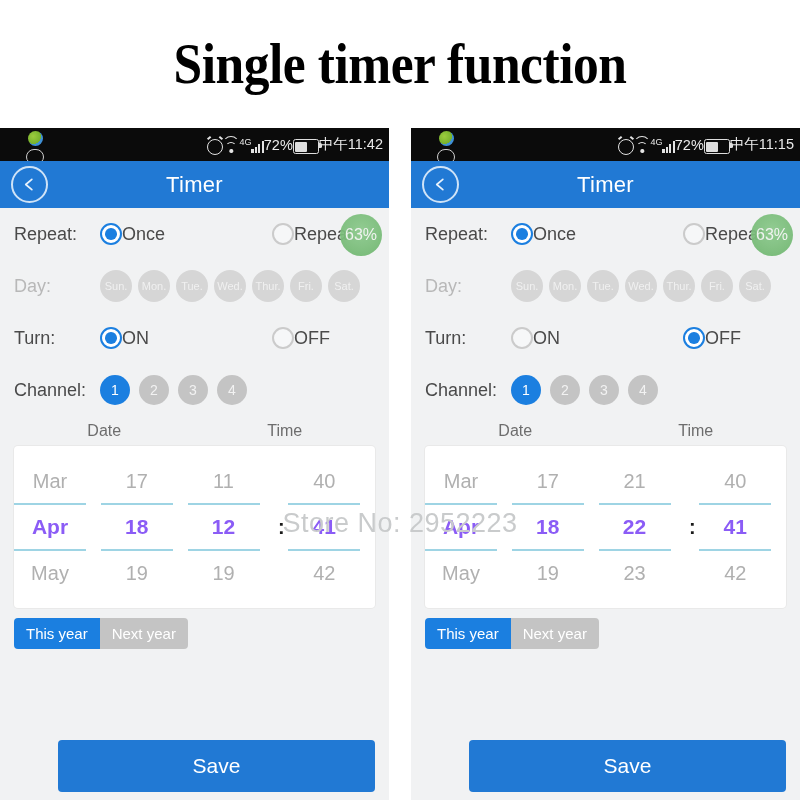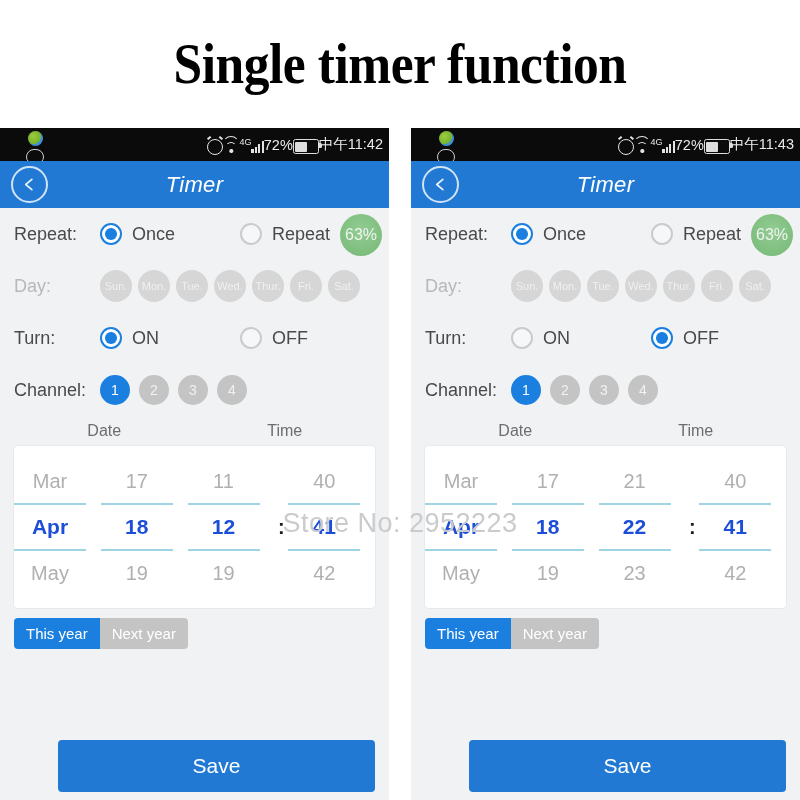--- a/index.html
+++ b/index.html
@@ -190,21 +190,20 @@
     align-items: center;
     justify-content: center;
   }
   .back-btn svg { display: block; }
   .appbar-title {
     width: 100%;
     text-align: center;
     color: #ffffff;
     font-size: 22px;
     letter-spacing: 0.3px;
-    font-style: italic;
   }
 
   
   .screen-body {
     position: relative;
     height: 592px;
     background: #f1f2f3;
     padding: 0 14px;
     box-sizing: border-box;
   }
@@ -233,22 +232,21 @@
     width: 86px;
     font-size: 18px;
     color: #4a4a4a;
     flex: 0 0 auto;
   }
   .row-label.dim { color: #b8b8b8; }
 
   .radio-group {
     display: flex;
     align-items: center;
-    gap: 10px;
-    width: 140px;
+    width: 172px;
     flex: 0 0 auto;
   }
   .radio {
     width: 22px; height: 22px;
     border-radius: 50%;
     border: 2px solid #cbcbcb;
     box-sizing: border-box;
     flex: 0 0 auto;
     position: relative;
     background: #f6f7f8;
@@ -333,21 +331,21 @@
   .pcell {
     height: 44px;
     display: flex;
     align-items: center;
     justify-content: center;
     font-size: 20px;
     color: #b0b0b0;
     width: 72px;
   }
   .pcell.sel {
-    color: #1d4ed8;
+    color: #8b5cf6;
     font-weight: 700;
     font-size: 21px;
   }
   .pcell.line-b { border-bottom: 2px solid #9ed4e4; }
   .pcell.line-t { border-top: 2px solid #9ed4e4; }
   .colon-mark {
     font-size: 20px;
     color: #1a1a1a;
     font-weight: 700;
   }
@@ -562,21 +560,21 @@
         <span class="ico-bars">
             <span></span>
             <span></span>
             <span></span>
             <span></span>
           </span>
         <span>72%</span>
         <span class="ico-batt">
             <i></i>
           </span>
-        <span>中午11:43</span>
+        <span>中午11:15</span>
       </div>
     </div>
 
     <div class="appbar">
       <div class="back-btn">
         <svg width="15" height="15" viewBox="0 0 16 16">
           <polyline points="10.5,2.5 4,8 10.5,13.5" fill="none" stroke="#e8f2fc" stroke-width="1.8" stroke-linecap="round" stroke-linejoin="round"></polyline>
         </svg>
       </div>
       <div class="appbar-title">Timer</div>

